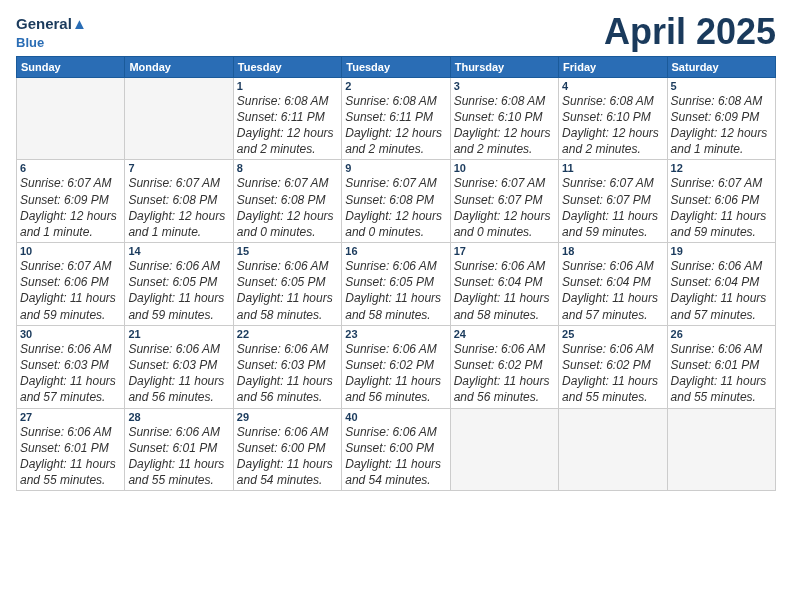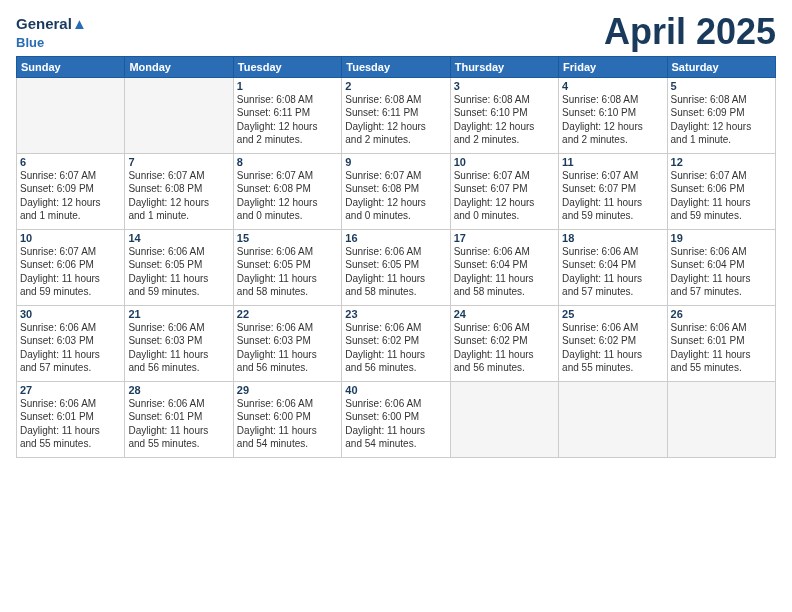--- a/index.html
+++ b/index.html
@@ -78,23 +78,24 @@
       background: #f5f5f5;
     }
     .day-num {
       font-size: 11px;
       font-weight: bold;
       color: #1a3a5c;
       display: block;
       margin-bottom: 1px;
     }
     .day-info {
-      font-size: 10px;
+      font-size: 12px;
       color: #333;
       line-height: 1.35;
+      font-style: italic;
     }
     tr.week-row td {
       height: 76px;
     }
   </style>
 </head>
 <body>
 
 <div class="page">
   <div class="header">

